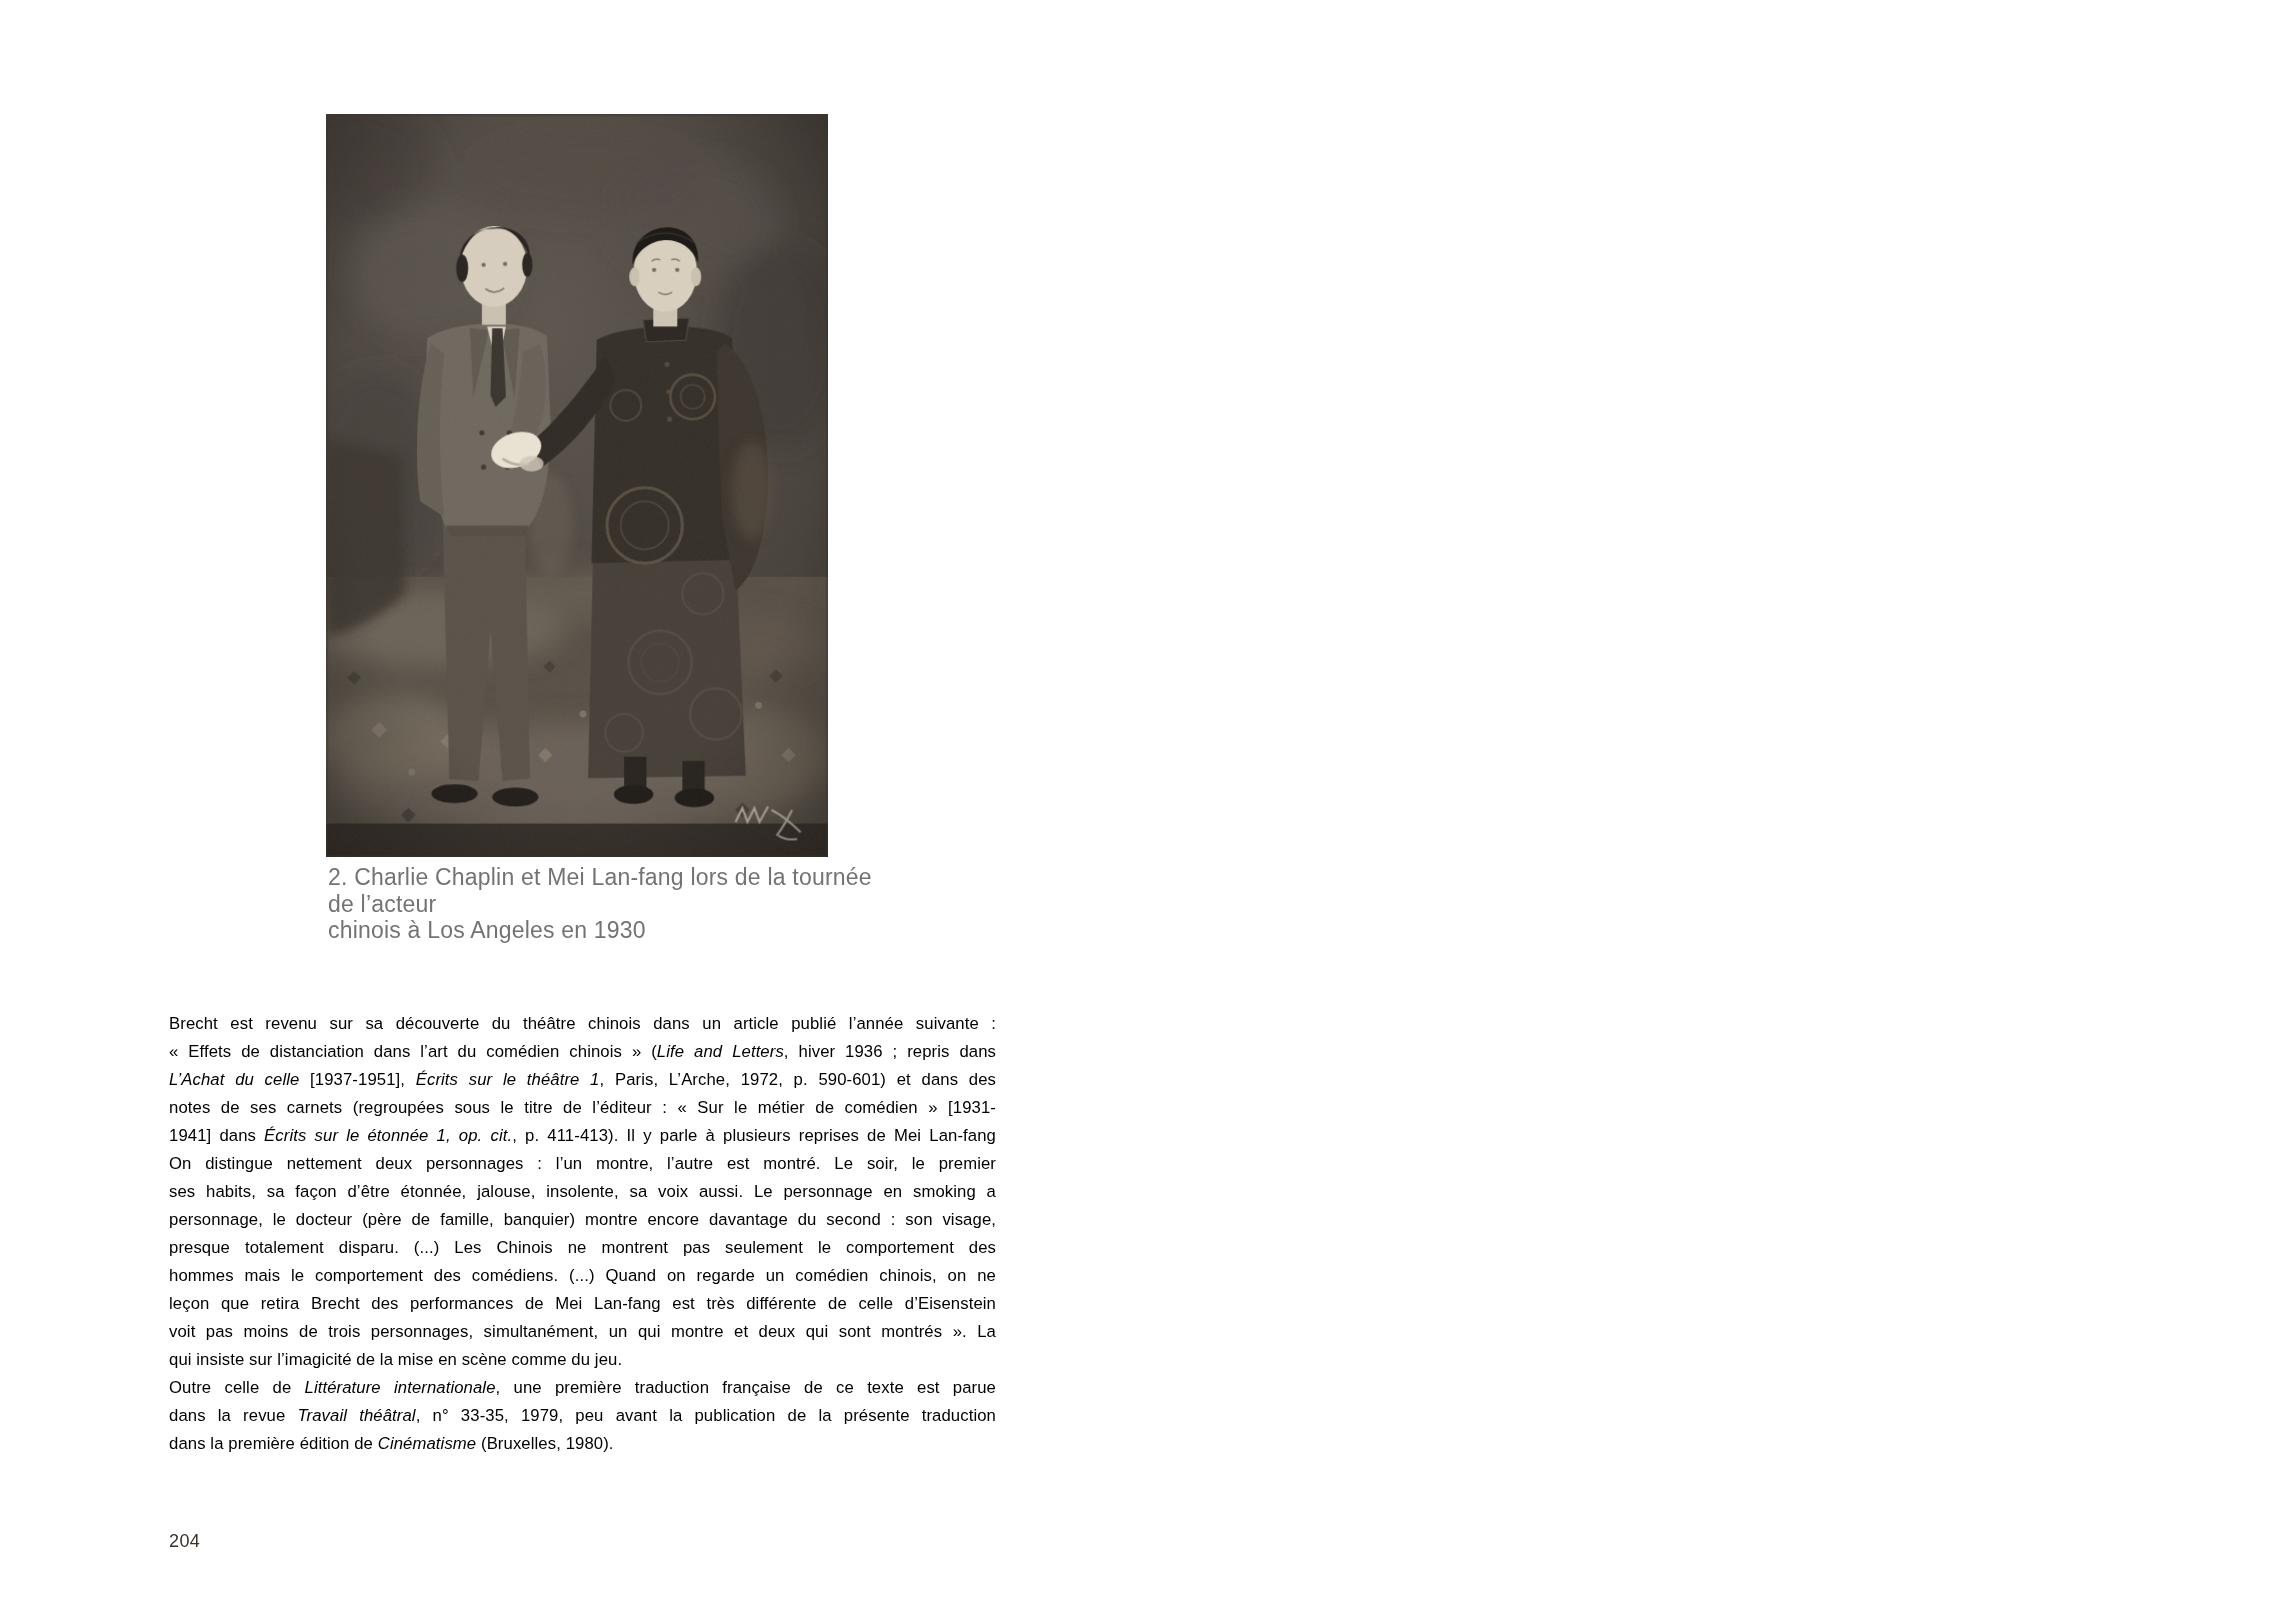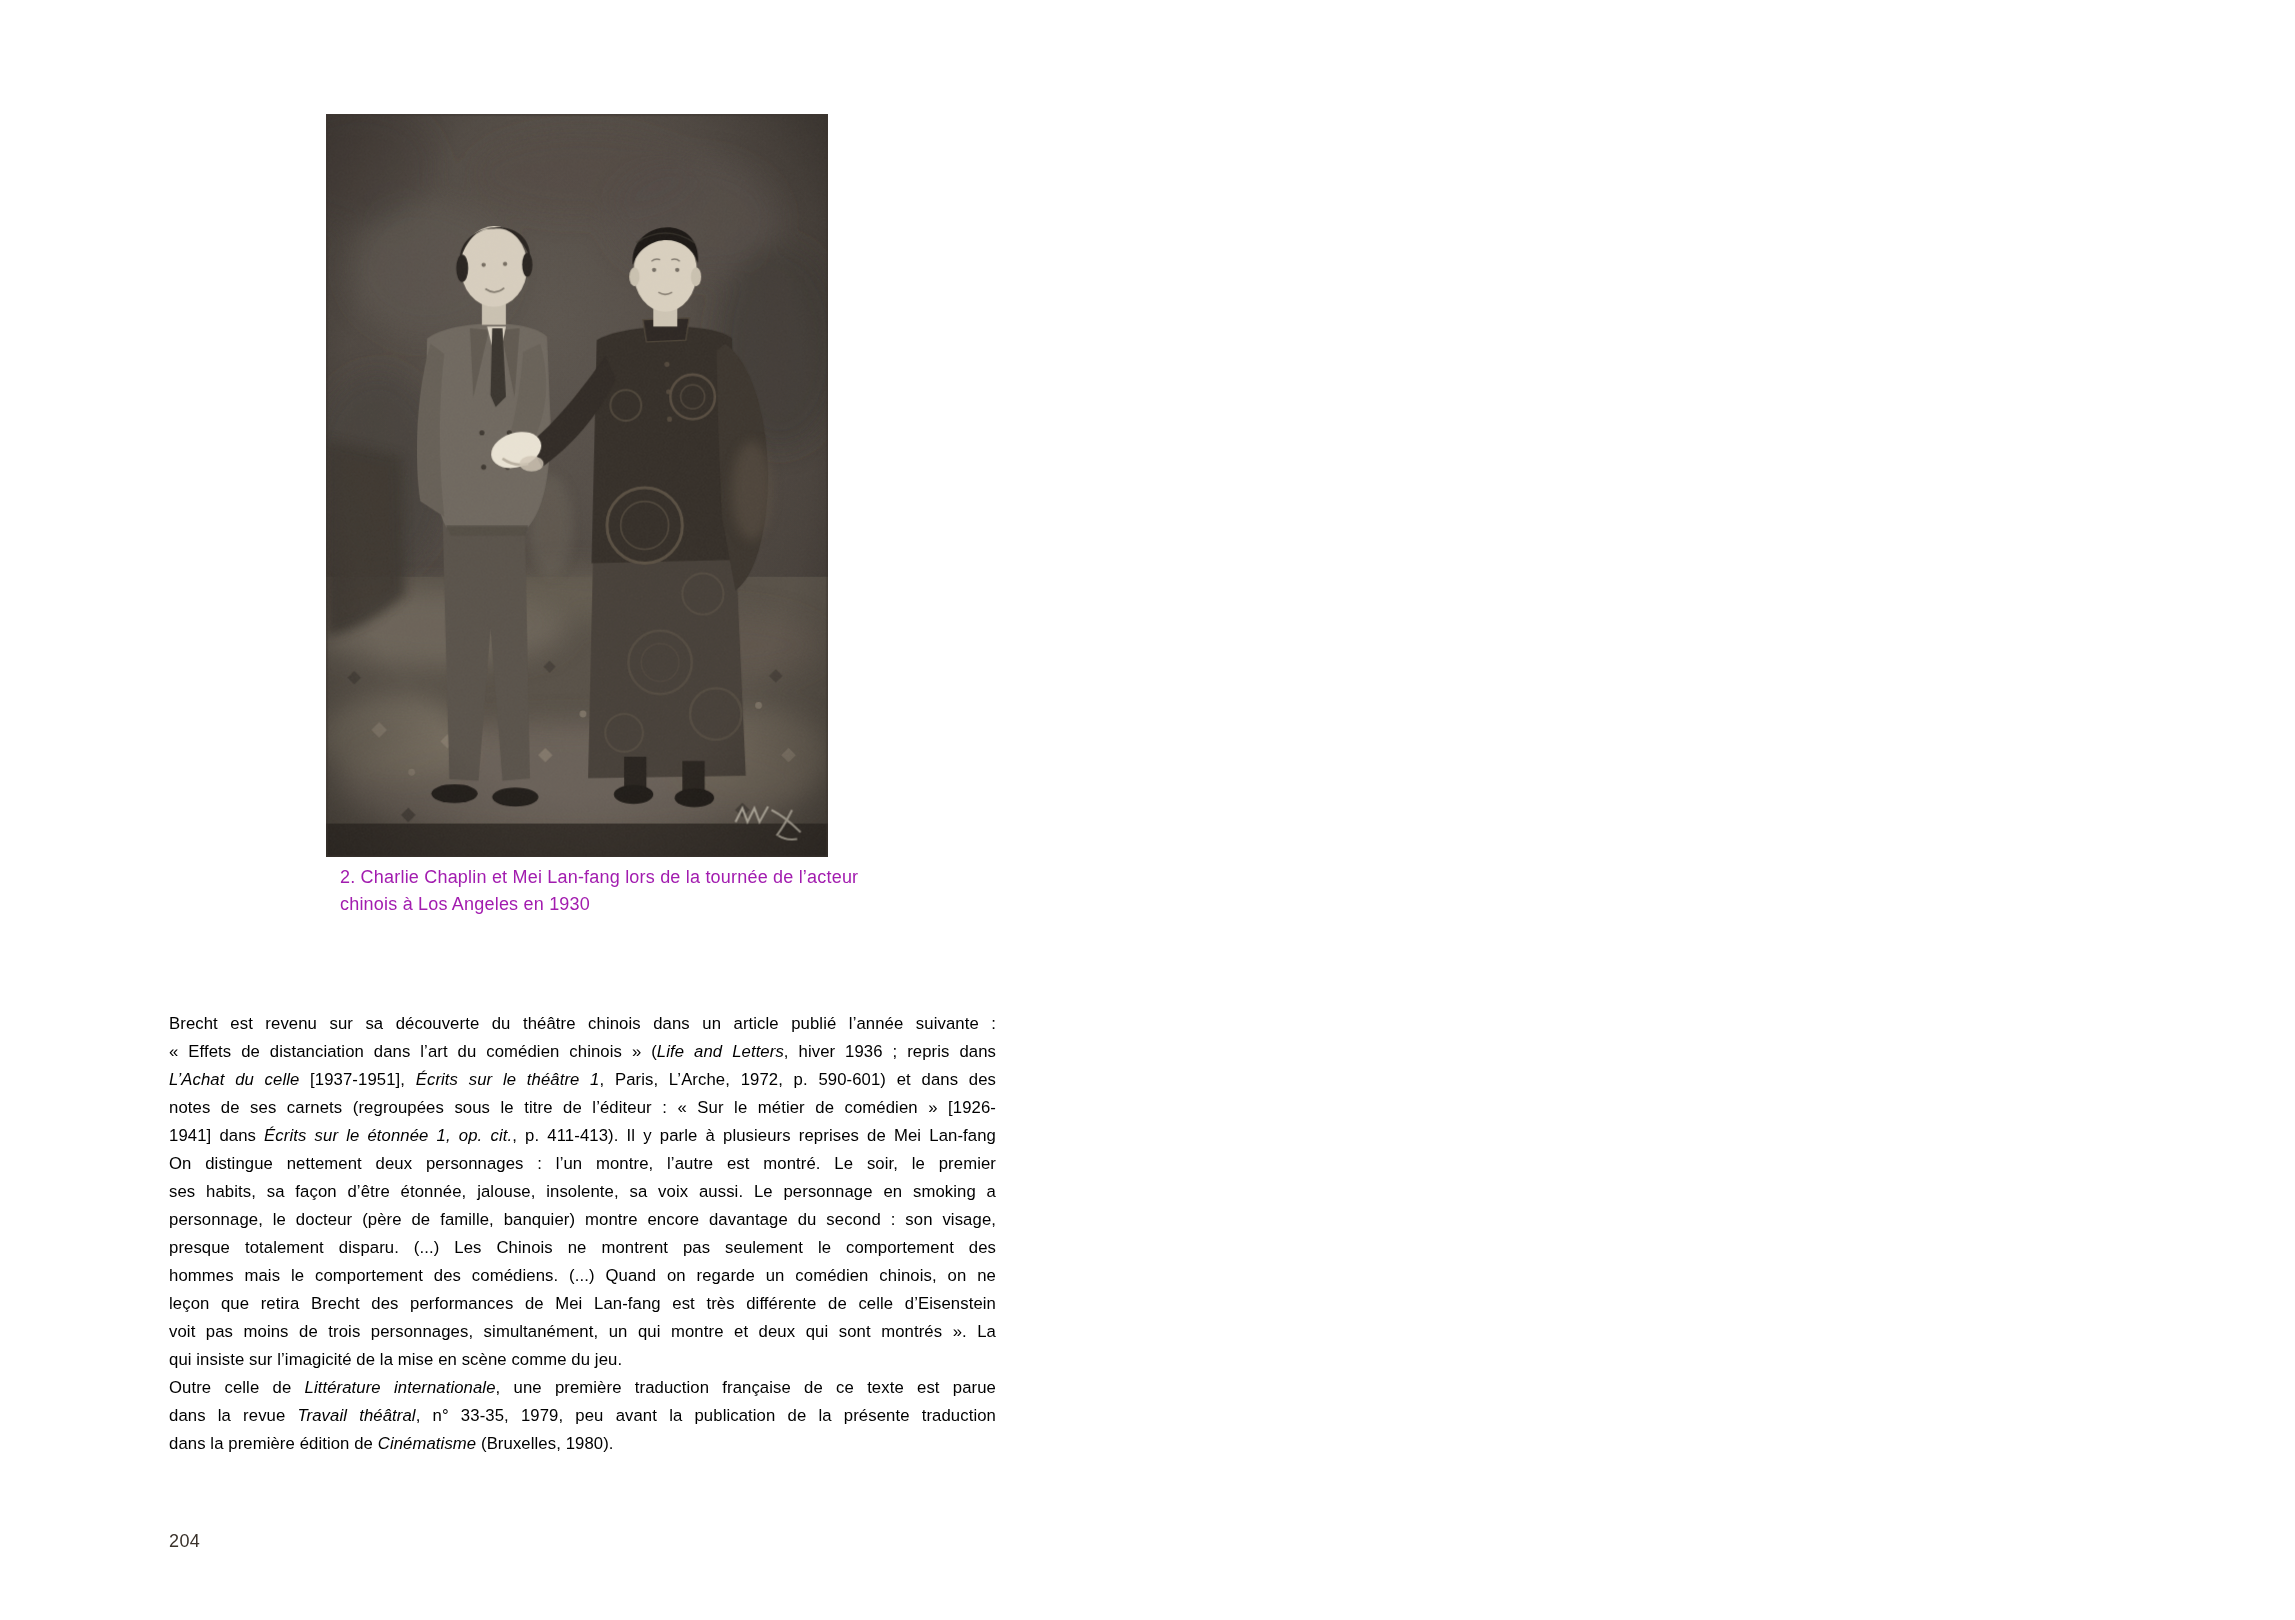--- a/index.html
+++ b/index.html
@@ -15,23 +15,22 @@
   .page-right{left:1147px;width:1148px;}
 
   
   .photo{position:absolute;left:326px;top:114px;width:502px;height:743px;margin:0;padding:0;}
   .photo-svg{display:block;width:100%;height:100%;}
 
   
   .caption{
     position:absolute;left:328px;top:864px;width:566px;
     font-family:"Liberation Sans", sans-serif;
-    font-size:18px;line-height:26.6px;color:#a21caf;
+    font-size:23px;line-height:26.6px;color:#737373;
     letter-spacing:0.2px;
-    margin-left:12px;
   }
   .caption .tline{text-align:left !important;text-align-last:left !important;}
 
   
   .note{
     position:absolute;left:169px;top:1010px;width:827px;
     font-family:"Liberation Sans", sans-serif;
     font-size:16.7px;line-height:28px;color:#000000;
     letter-spacing:0.1px;
   }
@@ -219,21 +218,21 @@
         <div class="tline">2. Charlie Chaplin et Mei Lan-fang lors de la tournée de l’acteur</div>
         <div class="tline tline-last">chinois à Los Angeles en 1930</div>
       </div>
     </div>
 
   <div class="note">
       <div class="para">
         <div class="tline">Brecht est revenu sur sa découverte du théâtre chinois dans un article publié l’année suivante :</div>
         <div class="tline">« Effets de distanciation dans l’art du comédien chinois » (<i>Life and Letters</i>, hiver 1936 ; repris dans</div>
         <div class="tline"><i>L’Achat du celle</i> [1937-1951], <i>Écrits sur le théâtre 1</i>, Paris, L’Arche, 1972, p. 590-601) et dans des</div>
-        <div class="tline">notes de ses carnets (regroupées sous le titre de l’éditeur : « Sur le métier de comédien » [1926-</div>
+        <div class="tline">notes de ses carnets (regroupées sous le titre de l’éditeur : « Sur le métier de comédien » [1931-</div>
         <div class="tline">1941] dans <i>Écrits sur le étonnée 1, op. cit.</i>, p. 411-413). Il y parle à plusieurs reprises de Mei Lan-fang</div>
         <div class="tline">On distingue nettement deux personnages : l’un montre, l’autre est montré. Le soir, le premier</div>
         <div class="tline">ses habits, sa façon d’être étonnée, jalouse, insolente, sa voix aussi. Le personnage en smoking a</div>
         <div class="tline">personnage, le docteur (père de famille, banquier) montre encore davantage du second : son visage,</div>
         <div class="tline">presque totalement disparu. (...) Les Chinois ne montrent pas seulement le comportement des</div>
         <div class="tline">hommes mais le comportement des comédiens. (...) Quand on regarde un comédien chinois, on ne</div>
         <div class="tline">leçon que retira Brecht des performances de Mei Lan-fang est très différente de celle d’Eisenstein</div>
         <div class="tline">voit pas moins de trois personnages, simultanément, un qui montre et deux qui sont montrés ». La</div>
         <div class="tline tline-last">qui insiste sur l’imagicité de la mise en scène comme du jeu.</div>
       </div>

